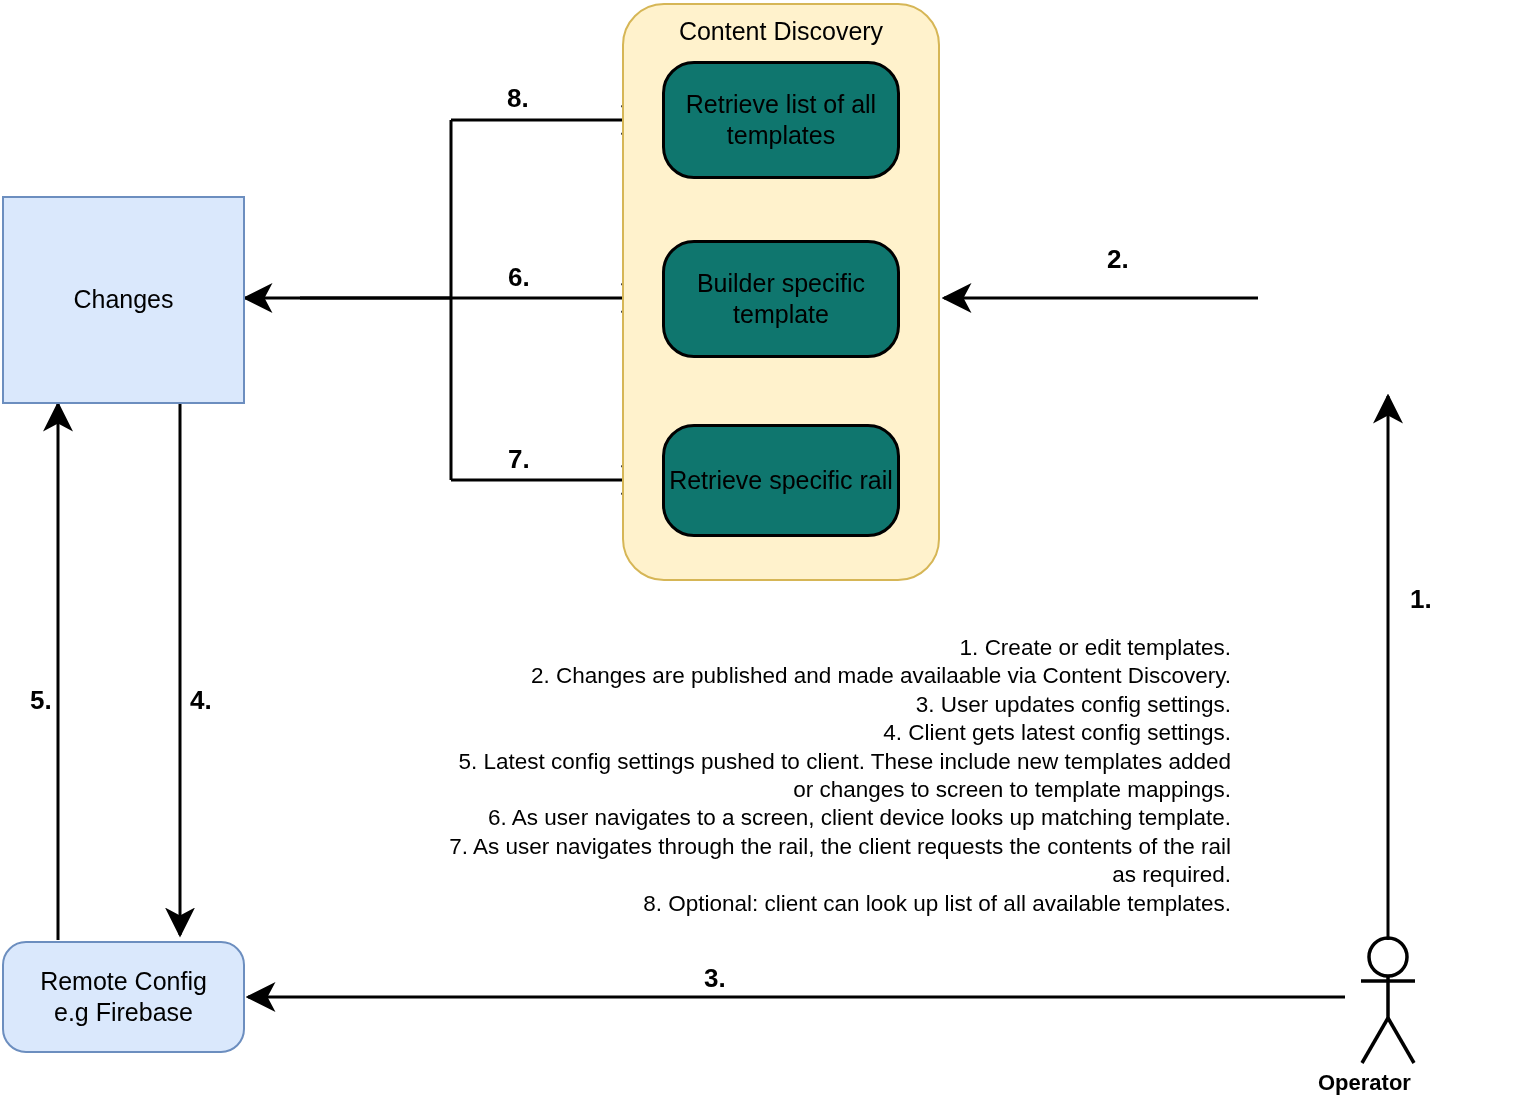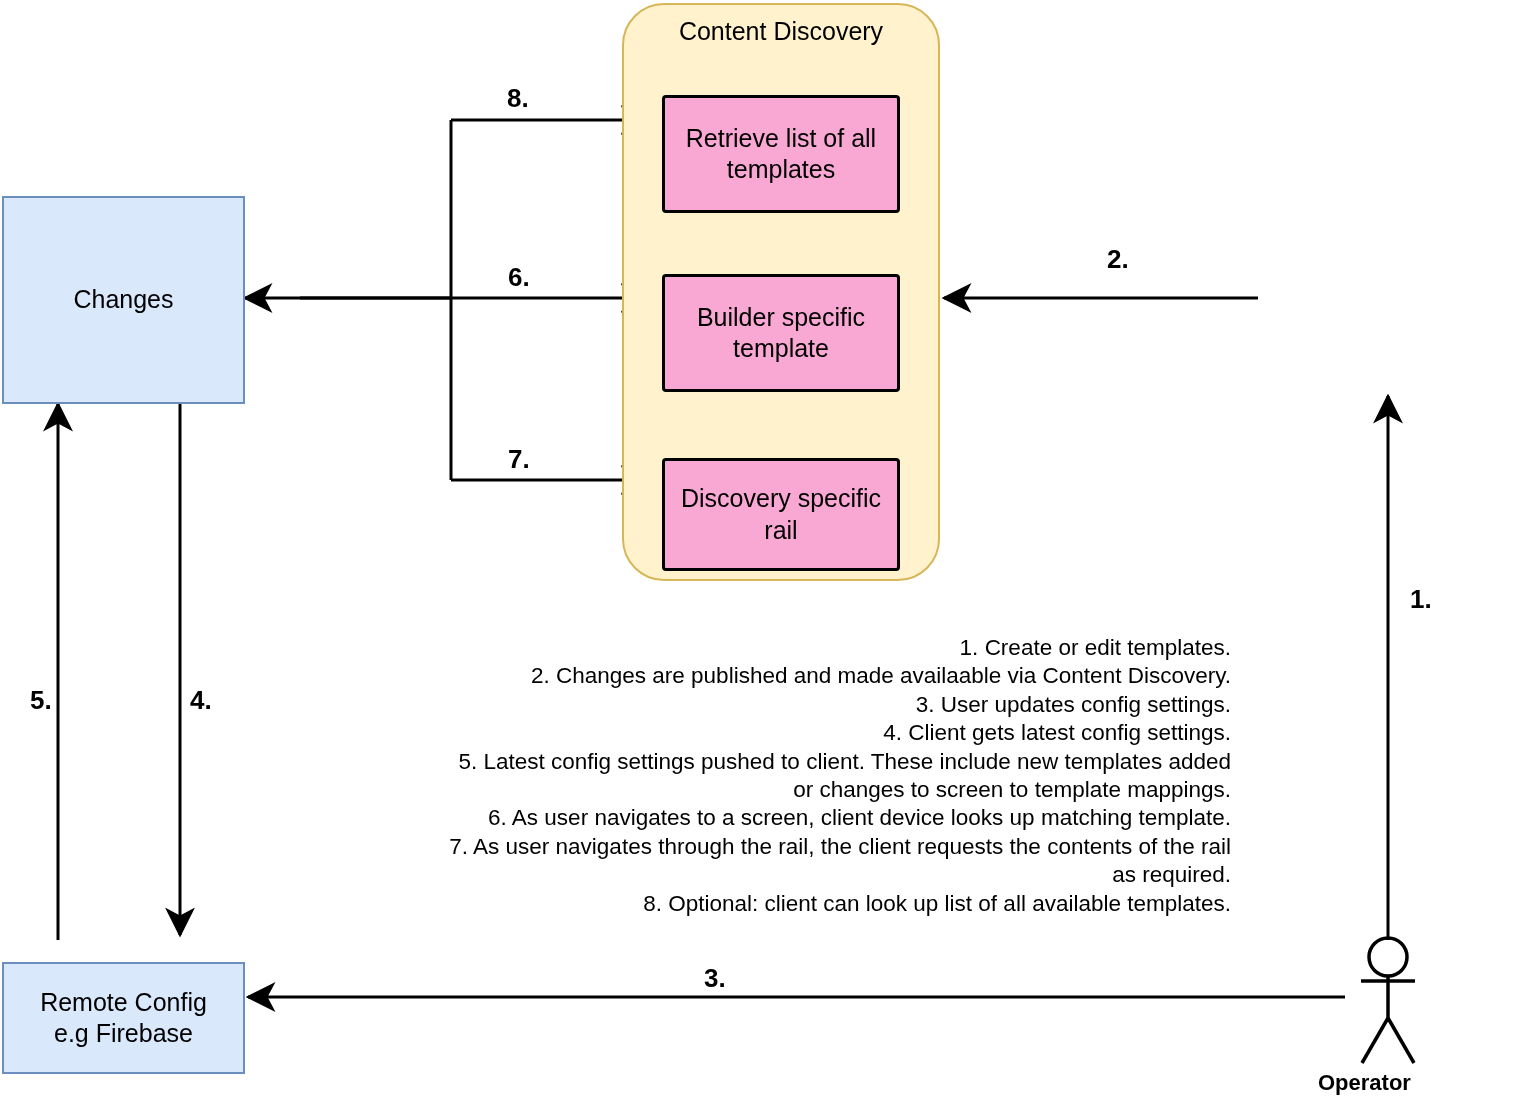--- a/index.html
+++ b/index.html
@@ -5,30 +5,30 @@
   html,body{margin:0;padding:0;background:#ffffff;}
   body{width:1522px;height:1102px;position:relative;overflow:hidden;
        font-family:"Liberation Sans","DejaVu Sans",sans-serif;color:#000;}
   #canvas{position:absolute;left:0;top:0;width:1210px;height:1102px;}
   svg.edges{position:absolute;left:0;top:0;width:1522px;height:1102px;overflow:visible;}
 
   .node{position:absolute;box-sizing:border-box;display:flex;align-items:center;
         justify-content:center;text-align:center;line-height:1.25;}
 
   .blue-box{background:#dae8fc;border:2px solid #6c8ebf;font-size:25px;}
-  .blue-box.rounded{border-radius:0;margin-top:21px;}
+  .blue-box.rounded{border-radius:24px;}
 
   .group-box{position:absolute;box-sizing:border-box;background:#fff2cc;
              border:2px solid #d6b656;border-radius:42px;}
   .group-title{position:absolute;width:100%;text-align:center;font-size:25px;top:12px;left:0;}
 
-  .white-box{position:absolute;box-sizing:border-box;background:#f9a8d4;
-             border:3px solid #000000;border-radius:4px;display:flex;
+  .white-box{position:absolute;box-sizing:border-box;background:#0f766e;
+             border:3px solid #000000;border-radius:32px;display:flex;
              align-items:center;justify-content:center;text-align:center;
-             font-size:25px;line-height:1.25;margin-top:34px;}
+             font-size:25px;line-height:1.25;}
 
   .edge-label{position:absolute;font-size:26px;font-weight:bold;white-space:nowrap;}
 
   .legend{position:absolute;left:331px;top:634px;font-size:22.5px;line-height:28.4px;
           white-space:pre-wrap;width:900px;text-align:right;}
 
   .actor-label{position:absolute;font-size:22px;white-space:nowrap;text-align:left;font-weight:bold;}
 </style>
 </head>
 <body>
@@ -97,21 +97,21 @@
     <span style="white-space: pre-wrap;">Retrieve list of all
 templates</span>
   </div>
 
   <div class="white-box" style="left:662px;top:240px;width:238px;height:118px;">
     <span style="white-space: pre-wrap;">Builder specific
 template</span>
   </div>
 
   <div class="white-box" style="left:662px;top:424px;width:238px;height:113px;">
-    <span>Discovery specific rail</span>
+    <span>Retrieve specific rail</span>
   </div>
 
   <div class="node blue-box" style="left:2px;top:196px;width:243px;height:208px;">
     <span>Changes</span>
   </div>
 
   <div class="node blue-box rounded" style="left:2px;top:941px;width:243px;height:112px;">
     <span style="white-space: pre-wrap;">Remote Config
 e.g Firebase</span>
   </div>

